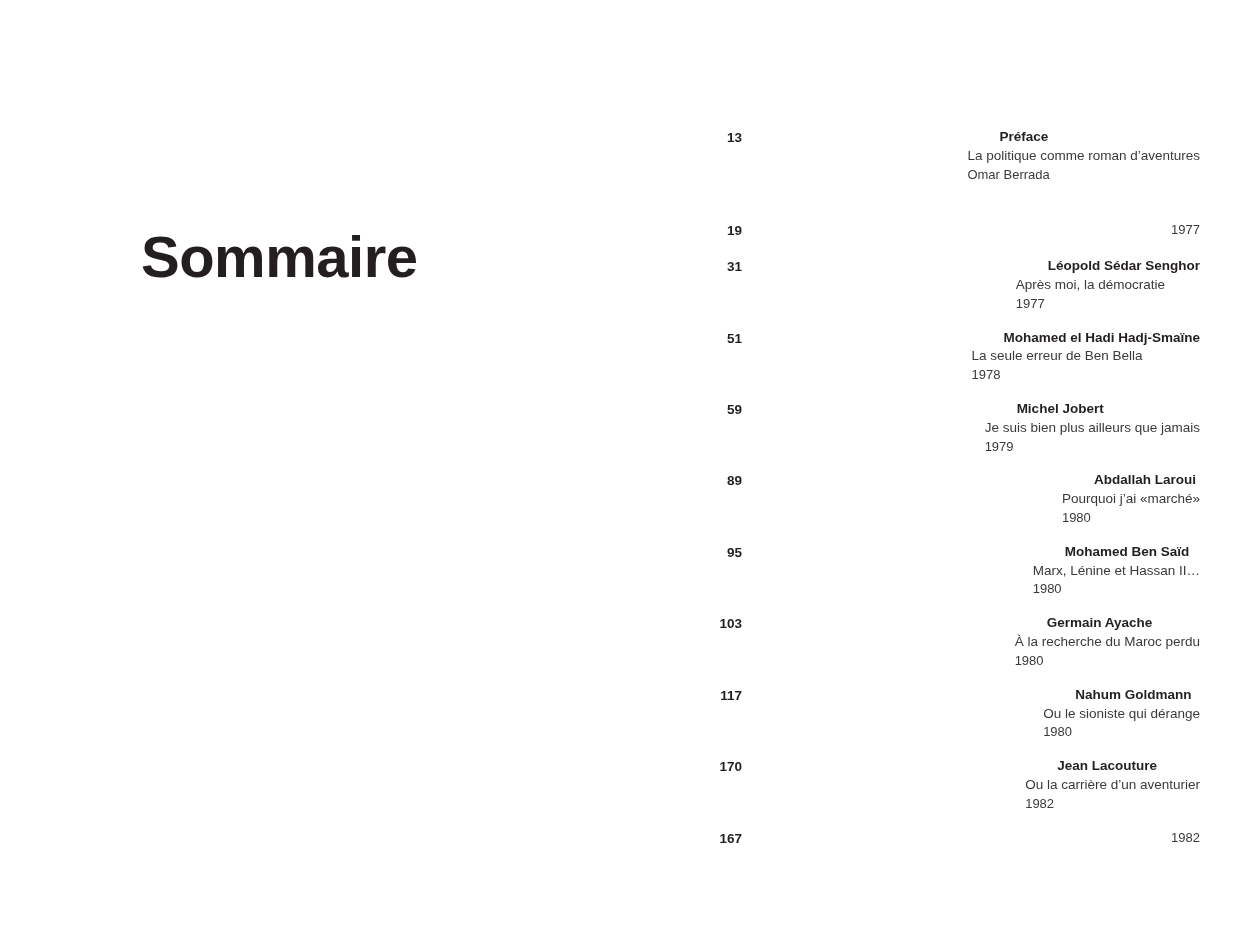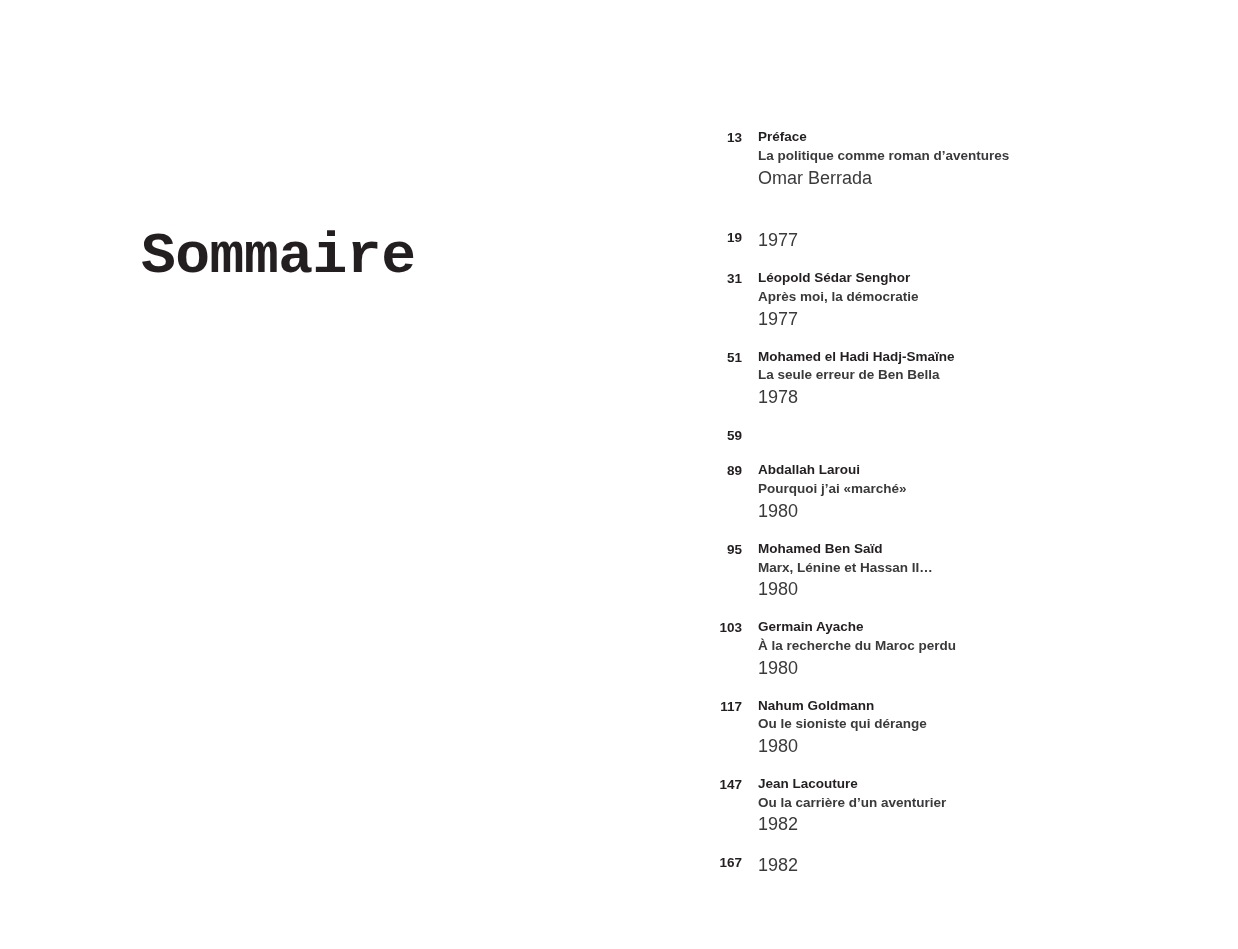--- a/index.html
+++ b/index.html
@@ -22,32 +22,32 @@
   }
   .page-title {
     position: absolute;
     left: 141px;
     top: 186px;
     font-size: 58px;
     font-weight: bold;
     letter-spacing: -0.5px;
     color: #231f20;
     line-height: 1.1;
-    font-family: Liberation Mono, monospace;
   }
   .toc {
     position: absolute;
     left: 700px;
     top: 128px;
     width: 500px;
   }
   .toc-entry {
     display: flex;
     align-items: flex-start;
     margin-bottom: 16px;
+    justify-content: space-between;
   }
   .toc-entry.gap-after {
     margin-bottom: 38px;
   }
   .toc-page {
     width: 42px;
     min-width: 42px;
     text-align: right;
     font-size: 13.5px;
     font-weight: bold;
@@ -57,30 +57,31 @@
   }
   .toc-body {
     padding-left: 16px;
   }
   .toc-heading {
     font-size: 13.5px;
     font-weight: bold;
     color: #231f20;
     line-height: 1.4;
     white-space: nowrap;
+    margin-left: 32px;
   }
   .toc-sub {
     font-size: 13.5px;
-    font-weight: bold;
+    font-weight: normal;
     color: #3a3a3c;
     line-height: 1.38;
     white-space: nowrap;
   }
   .toc-year {
-    font-size: 18px;
+    font-size: 13px;
     font-weight: normal;
     color: #3a3a3c;
     line-height: 1.38;
   }
 </style>
 </head>
 <body>
 
 <div class="page">
 
@@ -113,20 +114,25 @@
       <div class="toc-entry">
         <div class="toc-page">51</div>
         <div class="toc-body">
           <div class="toc-heading">Mohamed el Hadi Hadj-Smaïne</div>
           <div class="toc-sub">La seule erreur de Ben Bella</div>
           <div class="toc-year">1978</div>
         </div>
       </div>
       <div class="toc-entry">
         <div class="toc-page">59</div>
+        <div class="toc-body">
+          <div class="toc-heading">Michel Jobert</div>
+          <div class="toc-sub">Je suis bien plus ailleurs que jamais</div>
+          <div class="toc-year">1979</div>
+        </div>
       </div>
       <div class="toc-entry">
         <div class="toc-page">89</div>
         <div class="toc-body">
           <div class="toc-heading">Abdallah Laroui</div>
           <div class="toc-sub">Pourquoi j’ai «marché»</div>
           <div class="toc-year">1980</div>
         </div>
       </div>
       <div class="toc-entry">
@@ -147,21 +153,21 @@
       </div>
       <div class="toc-entry">
         <div class="toc-page">117</div>
         <div class="toc-body">
           <div class="toc-heading">Nahum Goldmann</div>
           <div class="toc-sub">Ou le sioniste qui dérange</div>
           <div class="toc-year">1980</div>
         </div>
       </div>
       <div class="toc-entry">
-        <div class="toc-page">147</div>
+        <div class="toc-page">170</div>
         <div class="toc-body">
           <div class="toc-heading">Jean Lacouture</div>
           <div class="toc-sub">Ou la carrière d’un aventurier</div>
           <div class="toc-year">1982</div>
         </div>
       </div>
       <div class="toc-entry">
         <div class="toc-page">167</div>
         <div class="toc-body">
           <div class="toc-year">1982</div>

